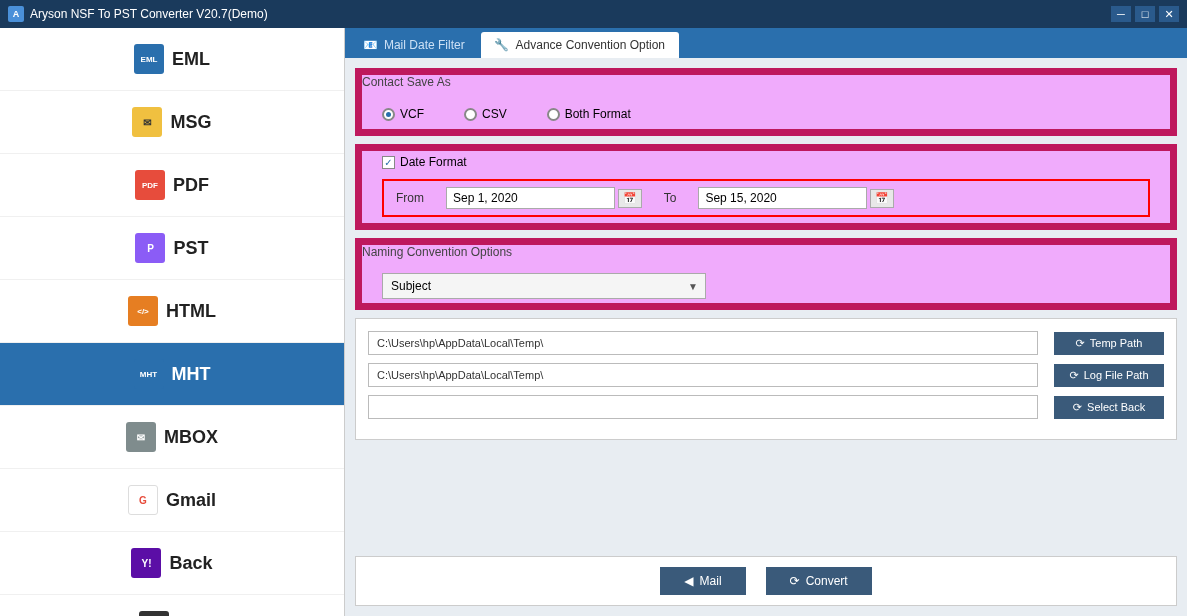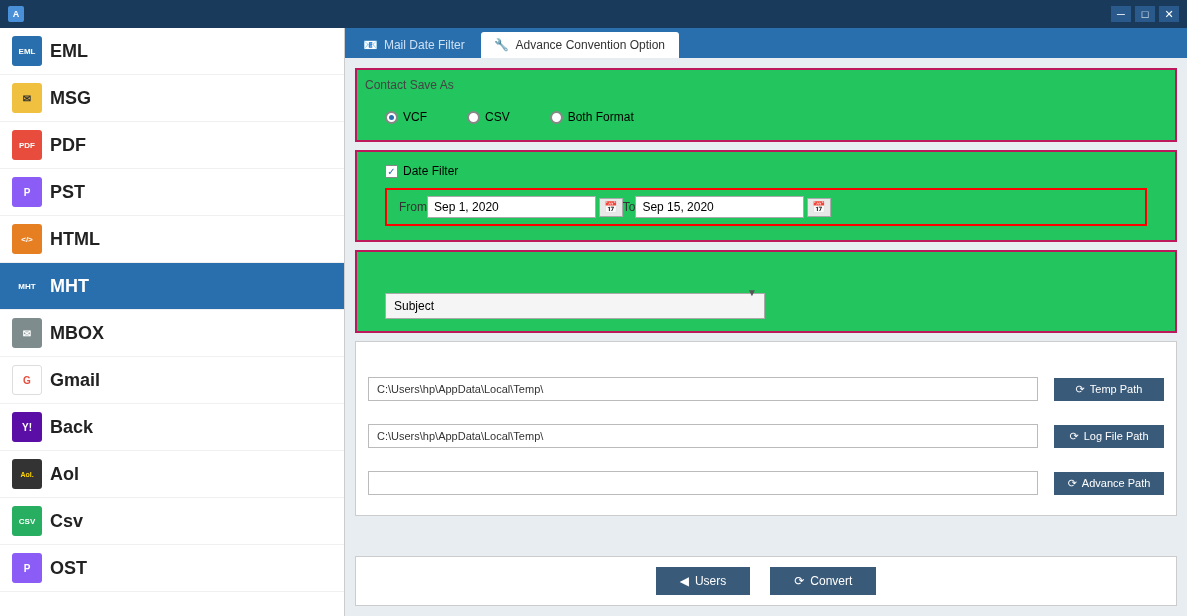--- a/index.html
+++ b/index.html
@@ -28,27 +28,28 @@
     .sidebar {
       width: 345px;
       background: white;
       border-right: 1px solid #ccc;
       overflow-y: auto;
       flex-shrink: 0;
     }
     .sidebar-item {
       display: flex;
       align-items: center;
-      padding: 8px 12px;
+      padding: 16px 12px;
       cursor: pointer;
       border-bottom: 1px solid #f0f0f0;
       gap: 8px;
       font-size: 18px;
       font-weight: bold;
       color: #222;
+      justify-content: center;
     }
     .sidebar-item.active { background: #2a6fad; color: white; }
     .sidebar-icon {
       width: 30px;
       height: 30px;
       display: flex;
       align-items: center;
       justify-content: center;
       font-size: 10px;
       font-weight: bold;
@@ -90,23 +91,23 @@
       gap: 6px;
       background: transparent;
     }
     .tab.active { background: white; color: #333; }
 
     
     .content-area { flex: 1; padding: 10px; display: flex; flex-direction: column; gap: 8px; }
 
     
     .panel {
-      background: #22c55e;
-      border: 2px solid #be185d;
-      padding: 8px;
+      background: #f0abfc;
+      border: 7px solid #be185d;
+      padding: 0;
     }
     .panel-title {
       font-size: 12px;
       color: #444;
       margin-bottom: 10px;
       font-weight: normal;
     }
 
     
     .radio-group { display: flex; align-items: center; gap: 40px; padding: 8px 20px; }
@@ -114,50 +115,49 @@
     .radio-circle { width: 13px; height: 13px; border-radius: 50%; border: 2px solid #888; background: white; display: inline-block; position: relative; }
     .radio-circle.selected::after { content: ''; width: 5px; height: 5px; background: #2a6fad; border-radius: 50%; position: absolute; top: 2px; left: 2px; }
 
     
     .date-filter-row { display: flex; align-items: center; gap: 10px; padding: 4px 20px; }
     .checkbox-item { display: flex; align-items: center; gap: 5px; font-size: 12px; }
     .checkbox-box { width: 13px; height: 13px; border: 1px solid #888; background: white; display: inline-flex; align-items: center; justify-content: center; font-size: 10px; color: #2a6fad; }
     .date-range-box {
       display: flex;
       align-items: center;
-      gap: 0;
+      gap: 22px;
       border: 2px solid red;
       padding: 6px 12px;
       margin: 6px 20px;
     }
     .date-label { font-size: 12px; color: #333; }
     .date-input-group { display: flex; align-items: center; gap: 3px; }
     .date-input { border: 1px solid #aaa; padding: 3px 6px; font-size: 12px; background: white; min-width: 90px; }
     .cal-btn { background: #e8e8e8; border: 1px solid #aaa; padding: 2px 4px; cursor: pointer; font-size: 11px; }
 
     
     .naming-row { padding: 4px 20px; }
     .select-dropdown {
-      width: 380px;
+      width: 324px;
       padding: 5px 8px;
       font-size: 12px;
       border: 1px solid #aaa;
       background: #f5f5f5;
       appearance: none;
       -webkit-appearance: none;
       cursor: pointer;
       position: relative;
-      margin-top: 29px;
     }
     .select-wrapper { position: relative; display: inline-block; }
     .select-wrapper::after { content: '▼'; position: absolute; right: 8px; top: 50%; transform: translateY(-50%); font-size: 10px; color: #555; pointer-events: none; }
 
     
     .saving-panel { background: white; border: 1px solid #ccc; padding: 12px; }
-    .saving-row { display: flex; align-items: center; gap: 16px; margin-bottom: 8px; margin-top: 23px; }
+    .saving-row { display: flex; align-items: center; gap: 16px; margin-bottom: 8px; }
     .saving-input { flex: 1; border: 1px solid #bbb; padding: 5px 8px; font-size: 11px; background: white; color: #333; }
     .saving-btn {
       background: #3a5a7a;
       color: white;
       border: none;
       padding: 5px 12px;
       cursor: pointer;
       font-size: 11px;
       width: 110px;
       display: flex;
@@ -188,20 +188,21 @@
       align-items: center;
       gap: 6px;
     }
   </style>
 </head>
 <body>
 
 <div class="title-bar">
   <div class="title-bar-left">
     <div class="title-bar-icon">A</div>
+    <span>Aryson NSF To PST Converter V20.7(Demo)</span>
   </div>
   <div class="title-bar-controls">
     <button class="title-bar-btn">─</button>
     <button class="title-bar-btn">□</button>
     <button class="title-bar-btn close">✕</button>
   </div>
 </div>
 
 <div class="main-container">
 
@@ -287,38 +288,39 @@
             <span class="radio-circle"></span>
             <span>Both Format</span>
           </label>
         </div>
       </div>
 
       <div class="panel">
         <div class="date-filter-row">
           <label class="checkbox-item">
             <span class="checkbox-box">✓</span>
-            <span>Date Filter</span>
+            <span>Date Format</span>
           </label>
         </div>
         <div class="date-range-box">
           <span class="date-label">From</span>
           <div class="date-input-group">
             <input class="date-input" type="text" value="Sep 1, 2020" style="">
             <button class="cal-btn">📅</button>
           </div>
           <span class="date-label" style="">To</span>
           <div class="date-input-group">
             <input class="date-input" type="text" value="Sep 15, 2020" style="">
             <button class="cal-btn">📅</button>
           </div>
         </div>
       </div>
 
       <div class="panel">
+        <div class="panel-title">Naming Convention Options</div>
         <div class="naming-row">
           <div class="select-wrapper">
             <select class="select-dropdown">
             <option value="Subject">Subject</option><option value="Date">Date</option><option value="From">From</option><option value="To">To</option><option value="Subject+Date">Subject+Date</option></select>
           </div>
         </div>
       </div>
 
       <div class="saving-panel">
         <div class="saving-row">
@@ -332,30 +334,30 @@
           <input class="saving-input" type="text" value="C:\Users\hp\AppData\Local\Temp\" style="">
           <button class="saving-btn">
             <span>⟳</span>
             <span>Log File Path</span>
           </button>
         </div>
         <div class="saving-row">
           <input class="saving-input" type="text" style="">
           <button class="saving-btn">
             <span>⟳</span>
-            <span>Advance Path</span>
+            <span>Select Back</span>
           </button>
         </div>
       </div>
     </div>
 
     <div class="bottom-bar">
       <button class="nav-btn">
         <span>◀</span>
-        <span>Users</span>
+        <span>Mail</span>
       </button>
       <button class="nav-btn">
         <span>⟳</span>
         <span>Convert</span>
       </button>
     </div>
   </div>
 </div>
 
 </body></html>

